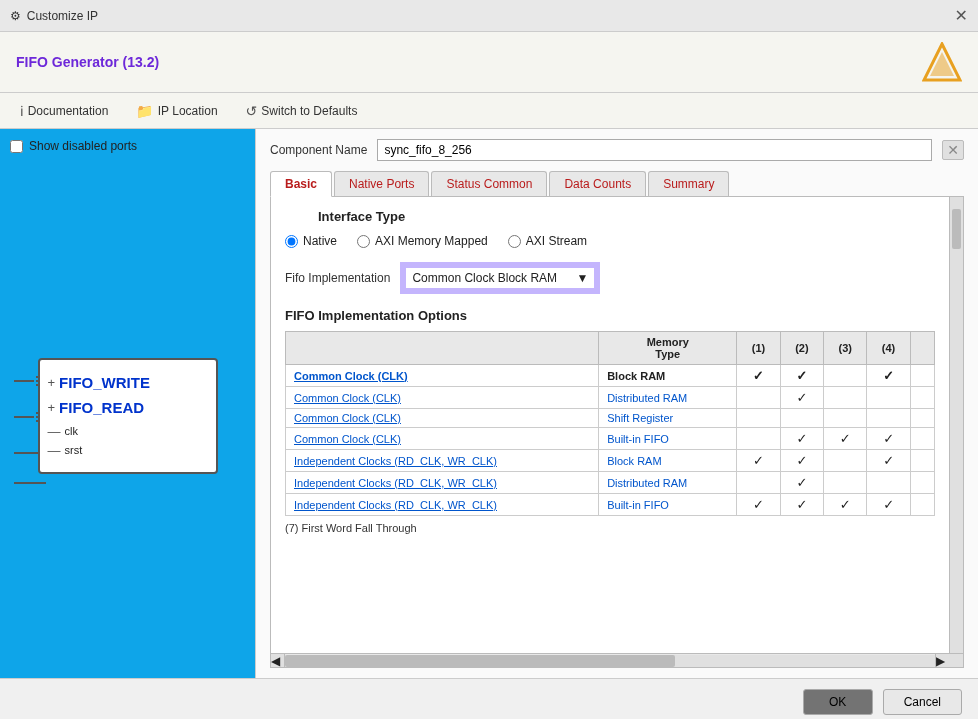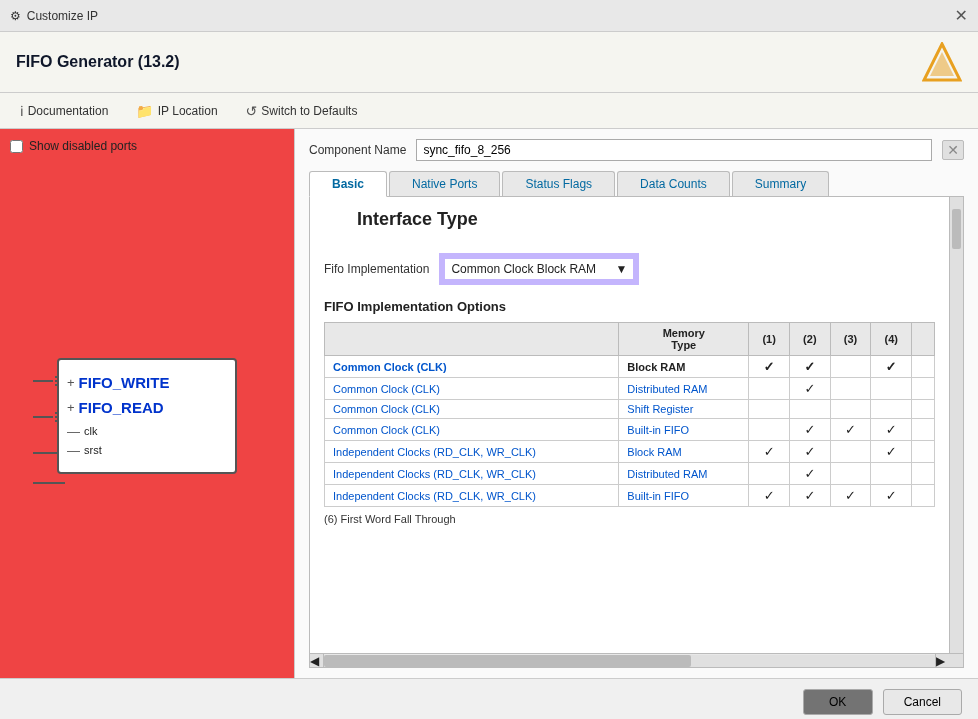--- a/index.html
+++ b/index.html
@@ -20,21 +20,21 @@
 
     
     .header {
       background: #f5f5f0;
       border-bottom: 1px solid #ccc;
       padding: 10px 16px;
       display: flex;
       align-items: center;
       justify-content: space-between;
     }
-    .header-title { font-size: 16px; font-weight: bold; color: #0f172a; }
+    .header-title { font-size: 14px; font-weight: bold; color: #6d28d9; }
 
     
     .toolbar {
       background: #f5f5f0;
       border-bottom: 1px solid #ccc;
       padding: 6px 16px;
       display: flex;
       align-items: center;
       gap: 20px;
     }
@@ -46,23 +46,23 @@
     .toolbar-icon { font-size: 14px; color: #555; }
 
     
     .main-content {
       display: flex;
       height: calc(719px - 32px - 56px - 36px - 46px);
     }
 
     
     .left-panel {
-      width: 295px;
+      width: 256px;
       border-right: 1px solid #ccc;
-      background: #ef4444;
+      background: #0ea5e9;
       padding: 10px;
       display: flex;
       flex-direction: column;
     }
     .show-disabled { display: flex; align-items: center; gap: 6px; margin-bottom: 10px; font-size: 12px; }
 
     
     .diagram-area {
       flex: 1;
       display: flex;
@@ -123,27 +123,27 @@
       padding: 1px 4px;
     }
 
     
     .tabs {
       display: flex;
       border-bottom: 1px solid #bbb;
       margin-bottom: 0;
     }
     .tab {
-      padding: 5px 22px;
+      padding: 5px 14px;
       border: 1px solid #bbb;
       border-bottom: none;
       background: #e8e8e8;
       cursor: pointer;
       font-size: 12px;
-      color: #0369a1;
+      color: #b91c1c;
       margin-right: 2px;
       border-radius: 3px 3px 0 0;
     }
     .tab.active {
       background: #fff;
       border-bottom: 1px solid #fff;
       margin-bottom: -1px;
       font-weight: bold;
     }
 
@@ -159,22 +159,22 @@
     }
     .tab-inner {
       padding: 12px 14px;
       overflow-y: auto;
       flex: 1;
     }
 
     
     .section-title {
       font-weight: bold;
-      font-size: 18px;
-      margin-bottom: 23px;
+      font-size: 13px;
+      margin-bottom: 10px;
       color: #222;
       padding-left: 33px;
     }
     .radio-group {
       display: flex;
       align-items: center;
       gap: 20px;
       margin-bottom: 14px;
     }
     .radio-item { display: flex; align-items: center; gap: 5px; cursor: pointer; font-size: 12px; }
@@ -225,21 +225,21 @@
       font-weight: bold;
     }
     .features-table th.left { text-align: left; }
     .features-table td {
       border: 1px solid #ccc;
       padding: 3px 8px;
       text-align: center;
     }
     .features-table td.left { text-align: left; }
     .features-table tr.bold-row td { font-weight: bold; }
-    .link-blue { color: #0055cc; }
+    .link-blue { color: #0055cc; text-decoration: underline; }
     .check { color: #222; font-size: 13px; }
     .footnote { font-size: 11px; color: #333; margin-top: 6px; }
 
     
     .scroll-area {
       position: relative;
       flex: 1;
       overflow: hidden;
       display: flex;
     }
@@ -402,31 +402,45 @@
 
     <div class="component-name-row">
       <span class="component-name-label">Component Name</span>
       <input class="component-name-input" type="text" value="sync_fifo_8_256" style="">
       <span class="component-name-clear">✕</span>
     </div>
 
     <div class="tabs">
       <div class="tab active">Basic</div>
       <div class="tab">Native Ports</div>
-      <div class="tab">Status Flags</div>
+      <div class="tab">Status Common</div>
       <div class="tab">Data Counts</div>
       <div class="tab">Summary</div>
     </div>
 
     <div class="tab-content">
       <div class="scroll-area">
         <div class="scroll-content">
           <div class="tab-inner">
 
             <div class="section-title">Interface Type</div>
+            <div class="radio-group">
+              <label class="radio-item">
+                <input type="radio" name="iface" checked="" style="">
+                <span>Native</span>
+              </label>
+              <label class="radio-item">
+                <input type="radio" name="iface" style="">
+                <span>AXI Memory Mapped</span>
+              </label>
+              <label class="radio-item">
+                <input type="radio" name="iface" style="">
+                <span>AXI Stream</span>
+              </label>
+            </div>
 
             <div class="fifo-impl-row">
               <span class="fifo-impl-label">Fifo Implementation</span>
               <div class="fifo-impl-select">
                 <span>Common Clock Block RAM</span>
                 <span>▼</span>
               </div>
             </div>
 
             <div class="fifo-options-title">FIFO Implementation Options</div>
@@ -504,21 +518,21 @@
                     <td><span class="check">✓</span></td>
                     <td><span class="check">✓</span></td>
                     <td><span class="check">✓</span></td>
                     <td><span class="check">✓</span></td>
                     <td></td>
                   </tr>
                 </tbody>
             </table>
 
             <div class="footnote">
-              <span>(6) First Word Fall Through</span>
+              <span>(7) First Word Fall Through</span>
             </div>
           </div>
         </div>
 
         <div class="vscrollbar">
           <div style="height:10px;"></div>
           <div class="vscrollbar-thumb"></div>
         </div>
       </div>
 

